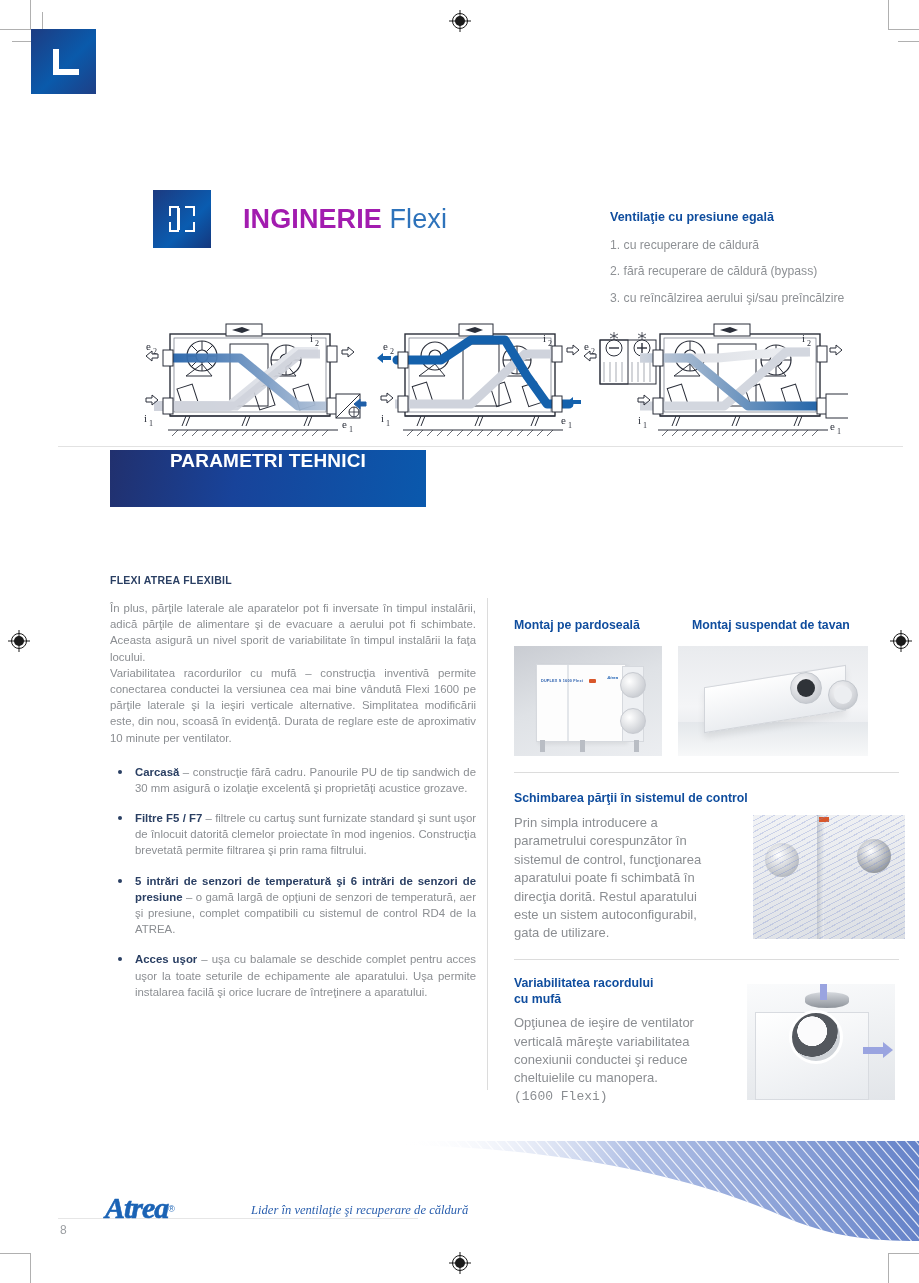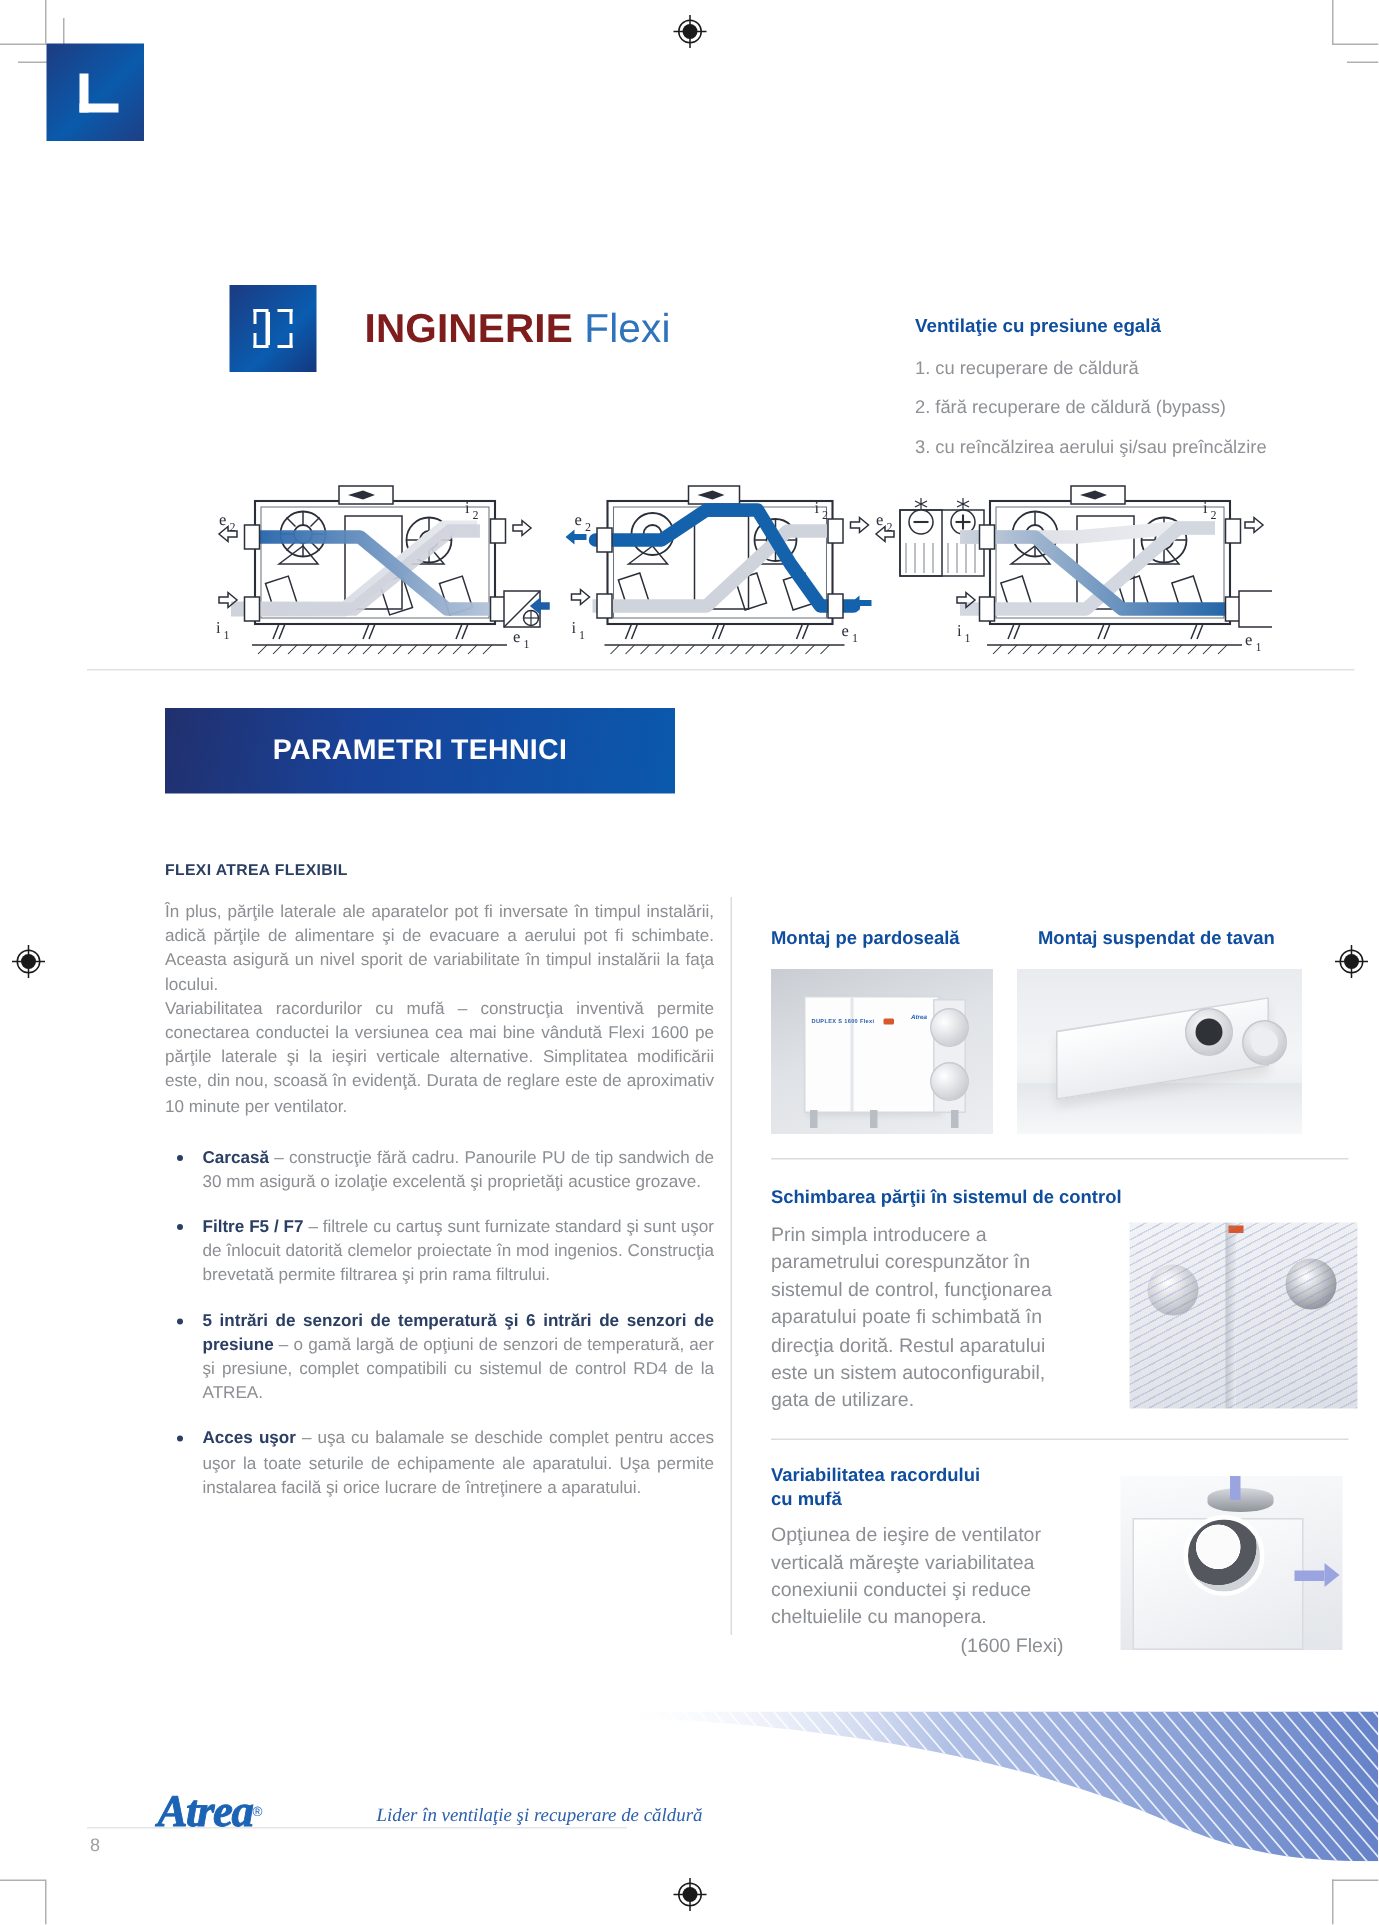--- a/index.html
+++ b/index.html
@@ -38,43 +38,43 @@
     background:linear-gradient(135deg,#1c3a80 0%,#0a5cb0 60%,#15377d 100%);
     position:relative;flex:none;
   }
   .brand-badge .bk{position:absolute;width:10px;height:10px;border:2.6px solid #fff;box-sizing:border-box;}
   .brand-badge .bk.tl{left:16px;top:16px;border-right:0;border-bottom:0;}
   .brand-badge .bk.tr{right:16px;top:16px;border-left:0;border-bottom:0;}
   .brand-badge .bk.bl{left:16px;bottom:16px;border-right:0;border-top:0;}
   .brand-badge .bk.br{right:16px;bottom:16px;border-left:0;border-top:0;}
   .brand-badge .bbar{position:absolute;left:24px;top:18px;width:2.6px;height:22px;background:#fff;}
   .brand-text{margin-left:32px;font-size:27px;letter-spacing:.1px;white-space:nowrap;}
-  .brand-text .b1{color:#7f1d1d;font-weight:bold;}
+  .brand-text .b1{color:#a21caf;font-weight:bold;}
   .brand-text .b2{color:#2e73bb;font-weight:normal;}
 
   
   .hdr-right{position:absolute;left:610px;top:210px;width:290px;}
   .hdr-right h3{margin:0 0 14px 0;font-size:12.5px;color:#0f4d9e;font-weight:bold;}
   .hdr-right .li{font-size:12.2px;color:#8e9195;margin-bottom:11px;line-height:1.25;}
 
   
   .diagrams{position:absolute;left:130px;top:318px;width:730px;height:122px;}
   .diagram{position:absolute;top:0;}
   .d1{left:0;}
   .d2{left:245px;}
   .d3{left:448px;}
 
   
   .rule-top{position:absolute;left:58px;top:446px;width:845px;height:1px;background:#e2e2e2;}
 
   
   .banner{
-    position:absolute;left:110px;top:472px;width:340px;height:57px;
+    position:absolute;left:110px;top:450px;width:316px;height:57px;
     background:linear-gradient(100deg,#21306e 0%,#18439a 40%,#0a59ad 100%);
-    display:flex;align-items:center;justify-content:center;
+    display:flex;justify-content:center;
   }
   .banner span{color:#fff;font-size:19px;font-weight:bold;letter-spacing:.2px;}
 
   
   .lcol{position:absolute;left:110px;top:574px;width:366px;}
   .lcol h4{margin:0 0 14px 0;font-size:10.5px;color:#2a3f63;font-weight:bold;letter-spacing:.25px;}
   .lcol p{
     margin:0;font-size:11.4px;line-height:1.42;color:#8b8e92;
     text-align:justify;
   }
@@ -138,21 +138,21 @@
   .photo-d{position:absolute;right:4px;top:8px;width:148px;height:116px;background:linear-gradient(170deg,#fafbfc,#e2e5e9);overflow:hidden;}
   .photo-d .body{position:absolute;left:8px;top:28px;width:112px;height:86px;background:linear-gradient(160deg,#ffffff,#e7eaee);border:1px solid #d8dbe0;}
   .photo-d .fan{position:absolute;left:42px;top:26px;width:48px;height:48px;border-radius:50%;background:radial-gradient(circle at 42% 38%,#fbfbfc 0 36%,#54585e 37% 62%,#cfd3d8 63%);border:3px solid #fff;}
   .photo-d .spigot{position:absolute;left:58px;top:8px;width:44px;height:16px;border-radius:50%/40%;background:linear-gradient(180deg,#d6d9de,#8e939a);}
   .arrow-up{position:absolute;left:76px;top:-10px;width:0;height:0;}
   .arrow-up .shaft{position:absolute;left:-3px;top:8px;width:7px;height:18px;background:#9aa4e0;}
   .arrow-right{position:absolute;left:116px;top:60px;}
   .arrow-right .shaft{position:absolute;left:0;top:3px;width:20px;height:7px;background:#9aa4e0;}
   .arrow-right .head{position:absolute;left:20px;top:-2px;width:0;height:0;border-top:8px solid transparent;border-bottom:8px solid transparent;border-left:10px solid #9aa4e0;}
 
-  .caption-right{display:block;text-align:right;padding-right:4px;}
+  .caption-right{display:block;padding-right:4px;font-family:Liberation Mono, monospace;}
 
   
   .footer-wave{position:absolute;left:400px;bottom:42px;width:519px;height:130px;overflow:hidden;}
   .footer-rule{position:absolute;left:58px;bottom:64px;width:360px;height:1px;background:#e6e6e6;}
   .footer-brand{position:absolute;left:105px;bottom:62px;display:flex;align-items:flex-end;}
   .atrea-logo{position:relative;height:30px;width:130px;}
   .atrea-text{
     font-family:"Liberation Serif", serif;font-style:italic;font-weight:bold;
     font-size:30px;color:#1b63b5;letter-spacing:-1px;
     -webkit-text-stroke:0.6px #1b63b5;

